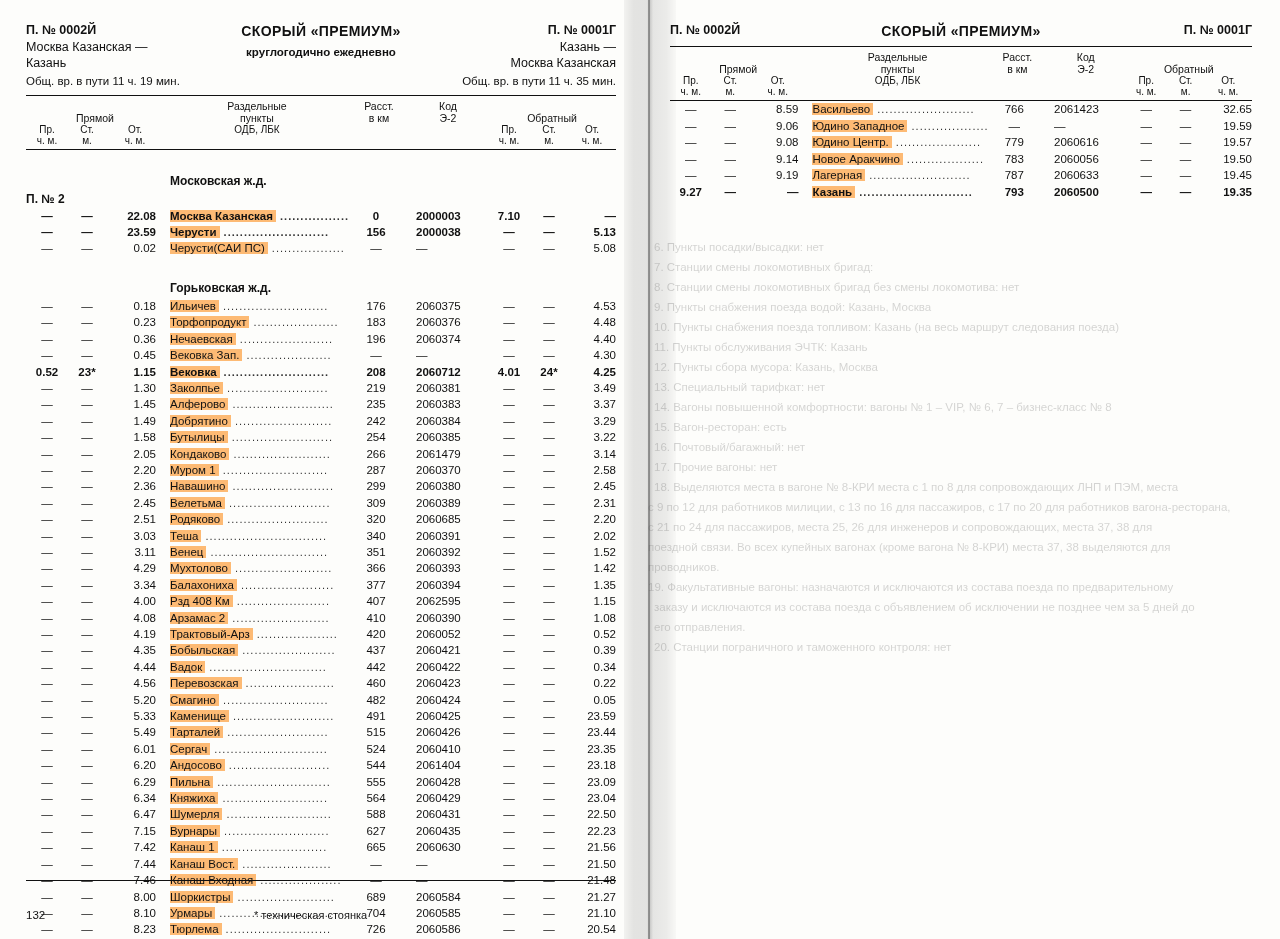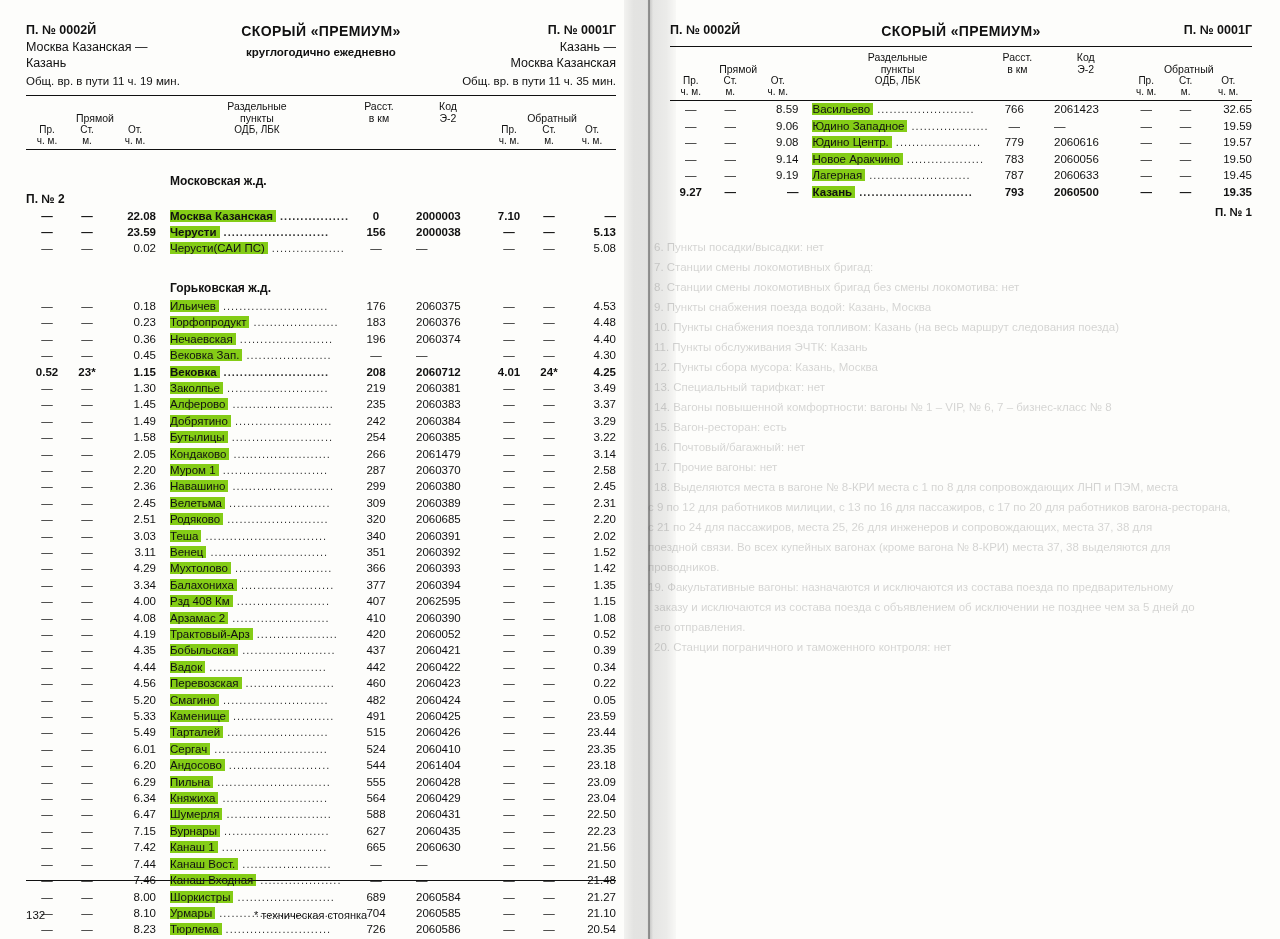--- a/index.html
+++ b/index.html
@@ -57,21 +57,21 @@
   .c-km{width:52px;text-align:center;padding-right:6px!important;}
   .c-code{width:72px;text-align:left;padding-left:8px!important;}
   .c-bpr{width:42px;text-align:center;}
   .c-bst{width:38px;text-align:center;}
   .c-bot{width:48px;text-align:right;}
 
   tr.row td{height:16.4px;line-height:16.4px;font-size:11.5px;}
   tr.sec td{height:19px;line-height:19px;font-weight:bold;font-size:12px;padding-top:22px;}
   tr.small td{height:17px;line-height:17px;}
   .pt{position:relative;white-space:nowrap;overflow:hidden;}
-  .pt .nm{background:#84cc16;padding-right:3px;text-align:center;}
+  .pt .nm{background:#fdba74;padding-right:3px;text-align:center;}
   .pt .dots{color:#333;letter-spacing:1px;font-size:11px;}
   .bold td{font-weight:bold;}
 
   .sec-label{font-weight:bold;font-size:12px;}
 
   
   .footer{position:absolute;left:26px;right:24px;bottom:18px;}
   .footer-line{border-top:1px solid #111;margin-bottom:6px;}
   .footer-row{display:flex;justify-content:space-between;font-size:11.5px;margin-top:28px;}
   .footnote{font-size:11px;}
@@ -801,21 +801,20 @@
             <td class="c-pt pt"><span class="nm">Казань</span><span class="dots"> ............................</span></td>
             <td class="c-km">793</td>
             <td class="c-code">2060500</td>
             <td class="c-bpr">—</td>
             <td class="c-bst">—</td>
             <td class="c-bot">19.35</td>
           </tr>
         </tbody>
     </table>
 
-    <div class="pn-right">П. № 1</div>
 
     <div class="ghost" id="ghost">
         <div class="gl" style="left: 14px; top: 238px;">6. Пункты посадки/высадки: нет</div>
         <div class="gl" style="left: 14px; top: 258px;">7. Станции смены локомотивных бригад:</div>
         <div class="gl" style="left: 14px; top: 278px;">8. Станции смены локомотивных бригад без смены локомотива: нет</div>
         <div class="gl" style="left: 14px; top: 298px;">9. Пункты снабжения поезда водой: Казань, Москва</div>
         <div class="gl" style="left: 14px; top: 318px;">10. Пункты снабжения поезда топливом: Казань (на весь маршрут следования поезда)</div>
         <div class="gl" style="left: 14px; top: 338px;">11. Пункты обслуживания ЭЧТК: Казань</div>
         <div class="gl" style="left: 14px; top: 358px;">12. Пункты сбора мусора: Казань, Москва</div>
         <div class="gl" style="left: 14px; top: 378px;">13. Специальный тарифкат: нет</div>

